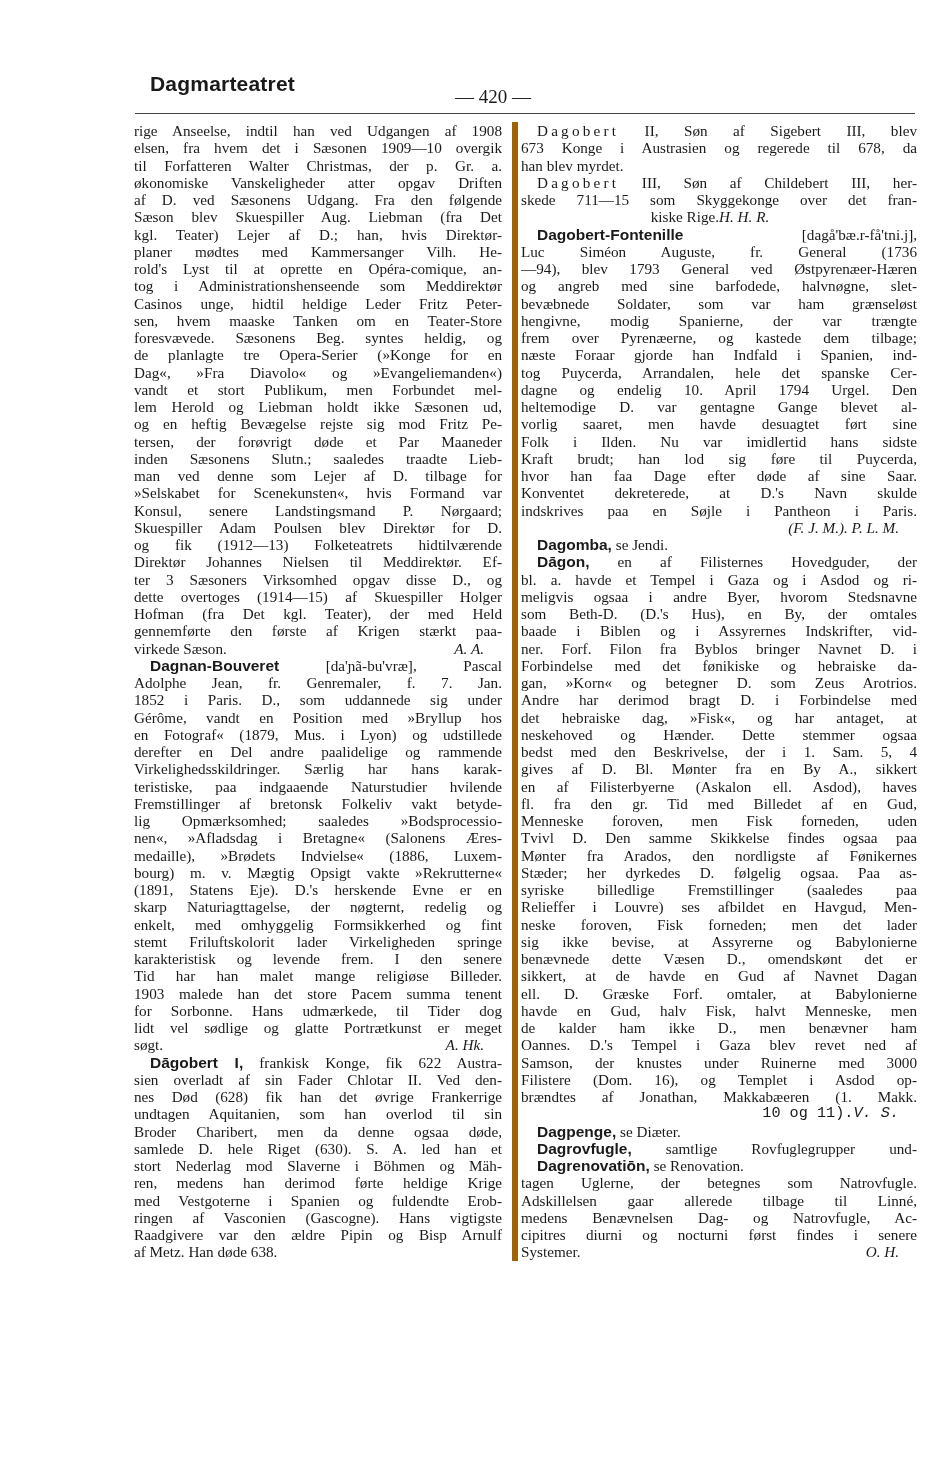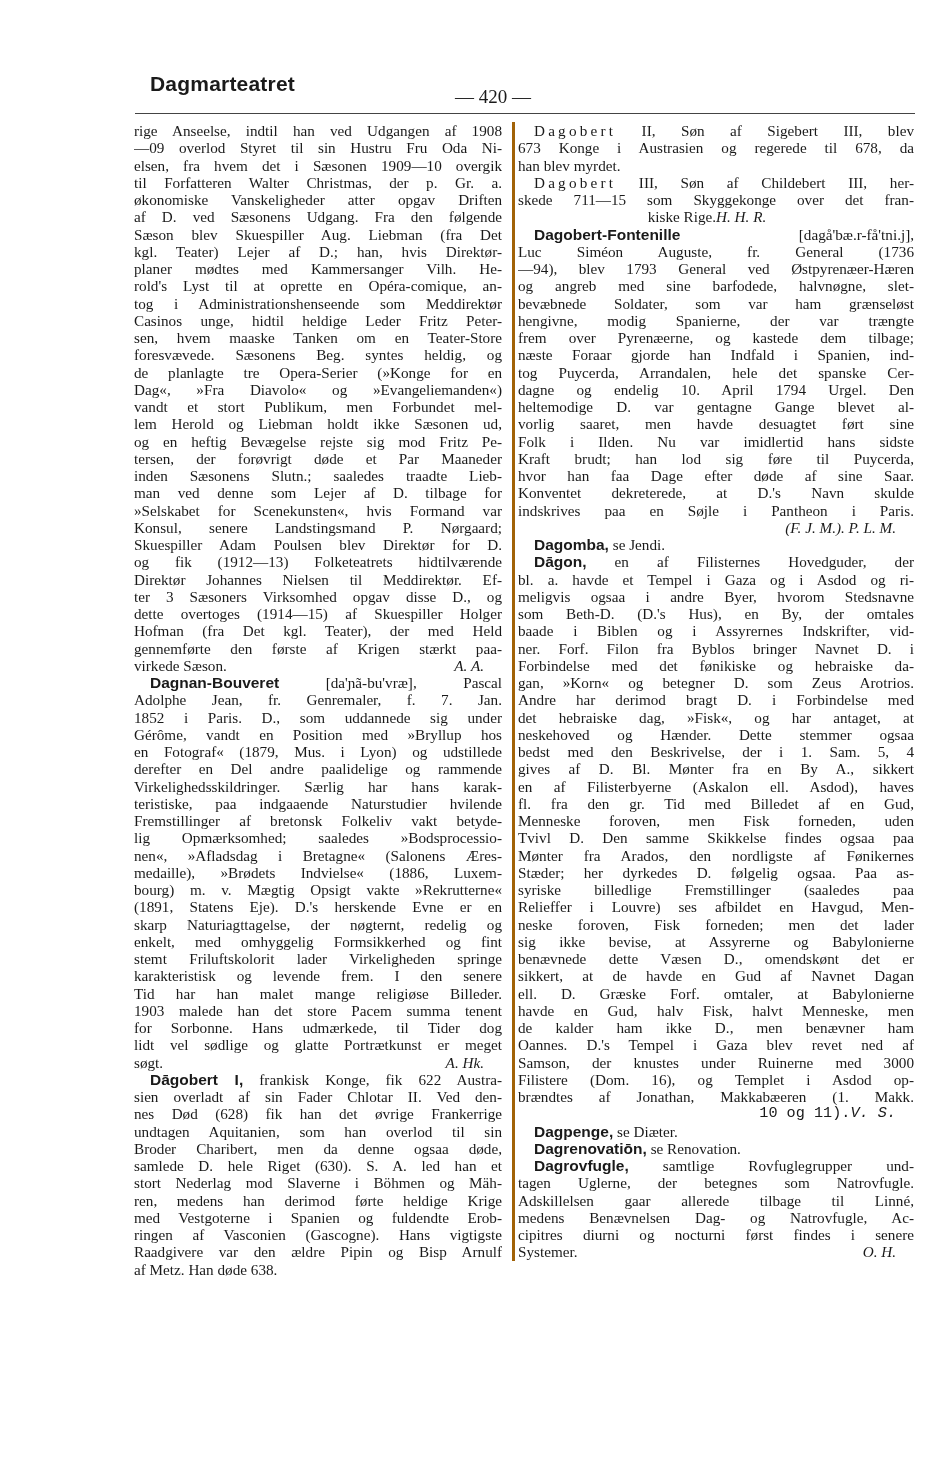--- a/index.html
+++ b/index.html
@@ -6,41 +6,40 @@
   body { width: 928px; height: 1484px; position: relative; overflow: hidden;
          font-family: "DejaVu Serif", "Liberation Serif", serif; color: #1a1a1a; }
   .header { position: absolute; left: 150px; top: 72px; width: 760px; height: 30px; }
   .running-head { position: absolute; left: 0; top: 0; font-family: Liberation Sans, sans-serif;
                   font-weight: bold; font-size: 21px; letter-spacing: 0.2px; }
   .page-number { position: absolute; left: 305px; top: 14px; font-family: "Liberation Serif", serif;
                  font-size: 19px; }
   .rule { position: absolute; left: 135px; top: 113px; width: 780px; height: 1px; background: #444; }
   .col { position: absolute; top: 122px; font-family: "Liberation Serif", serif; font-size: 15.2px; }
   .col-left { left: 134px; width: 368px; }
-  .col-right { left: 512px; width: 396px; border-left: 3px solid #a16207; padding-left: 3px; }
+  .col-right { left: 512px; width: 396px; border-left: 6px solid #a16207; padding-left: 3px; }
   .ln { height: 17.25px; line-height: 17.25px; white-space: nowrap; text-align: justify;
         text-align-last: justify; overflow: hidden; }
   .ln.last { text-align-last: left; }
   .ln.indent { padding-left: 16px; }
   .hw { font-weight: bold; font-family: "Liberation Sans", sans-serif; font-size: 15.5px; }
   .sp { letter-spacing: 3.2px; }
   .it { font-style: italic; }
 </style>
 </head>
 <body>
 
 <div class="header">
   <span class="running-head">Dagmarteatret</span>
   <span class="page-number">— 420 —</span>
 </div>
 <div class="rule"></div>
 
 <div class="col col-left" id="col-left">
     <div class="ln"><span>rige Anseelse, indtil han ved Udgangen af 1908</span></div>
-    <div class="ln"><span>—09 overlod Styret til sin Hustru Fru Oda Ni-</span></div>
     <div class="ln"><span>elsen, fra hvem det i Sæsonen 1909—10 overgik</span></div>
     <div class="ln"><span>til Forfatteren Walter Christmas, der p. Gr. a.</span></div>
     <div class="ln"><span>økonomiske Vanskeligheder atter opgav Driften</span></div>
     <div class="ln"><span>af D. ved Sæsonens Udgang. Fra den følgende</span></div>
     <div class="ln"><span>Sæson blev Skuespiller Aug. Liebman (fra Det</span></div>
     <div class="ln"><span>kgl. Teater) Lejer af D.; han, hvis Direktør-</span></div>
     <div class="ln"><span>planer mødtes med Kammersanger Vilh. He-</span></div>
     <div class="ln"><span>rold's Lyst til at oprette en Opéra-comique, an-</span></div>
     <div class="ln"><span>tog i Administrationshenseende som Meddirektør</span></div>
     <div class="ln"><span>Casinos unge, hidtil heldige Leder Fritz Peter-</span></div>
@@ -168,22 +167,22 @@
     <div class="ln"><span>de kalder ham ikke D., men benævner ham</span></div>
     <div class="ln"><span>Oannes. D.'s Tempel i Gaza blev revet ned af</span></div>
     <div class="ln"><span>Samson, der knustes under Ruinerne med 3000</span></div>
     <div class="ln"><span>Filistere (Dom. 16), og Templet i Asdod op-</span></div>
     <div class="ln"><span>brændtes af Jonathan, Makkabæeren (1. Makk.</span></div>
     <div class="ln last" style="display: flex; justify-content: flex-end; padding-right: 18px; font-family: Liberation Mono, monospace;">
       <span>10 og 11).</span>
       <span class="it">V. S.</span>
     </div>
     <div class="ln indent last"><span class="hw">Dagpenge,</span><span> se Diæter.</span></div>
+    <div class="ln indent"><span class="hw">Dagrovfugle,</span><span> samtlige Rovfuglegrupper und-</span></div>
     <div class="ln indent last"><span class="hw">Dagrenovatiōn,</span><span> se Renovation.</span></div>
-    <div class="ln indent"><span class="hw">Dagrovfugle,</span><span> samtlige Rovfuglegrupper und-</span></div>
     <div class="ln"><span>tagen Uglerne, der betegnes som Natrovfugle.</span></div>
     <div class="ln"><span>Adskillelsen gaar allerede tilbage til Linné,</span></div>
     <div class="ln"><span>medens Benævnelsen Dag- og Natrovfugle, Ac-</span></div>
     <div class="ln"><span>cipitres diurni og nocturni først findes i senere</span></div>
     <div class="ln last" style="display: flex; justify-content: space-between; padding-right: 18px;">
       <span>Systemer.</span>
       <span class="it">O. H.</span>
     </div>
   </div>
 

